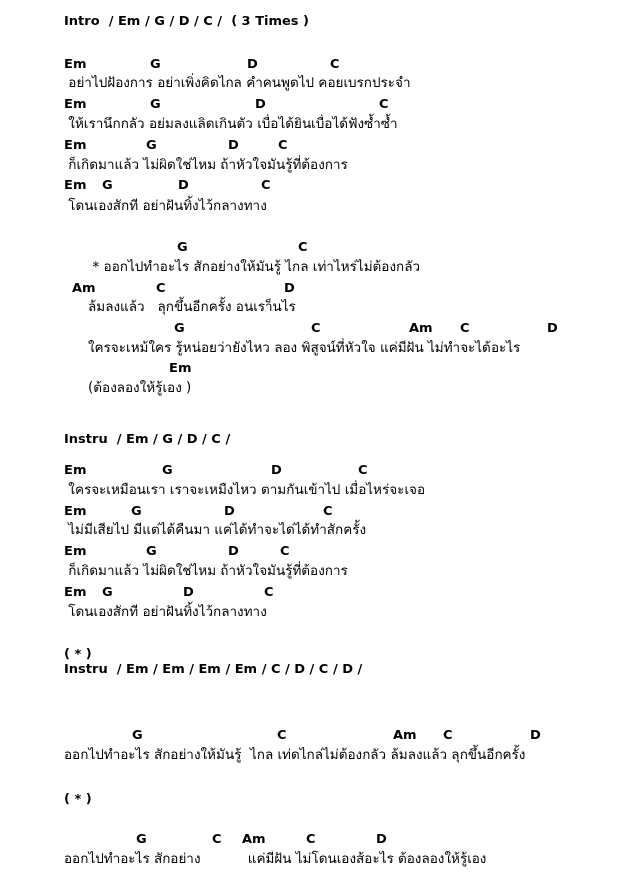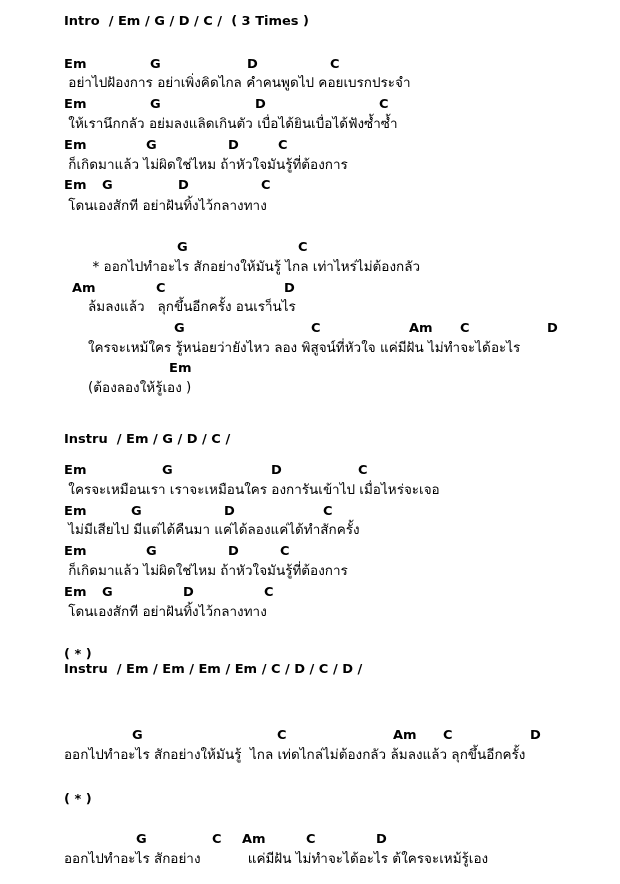--- a/index.html
+++ b/index.html
@@ -48,26 +48,26 @@
     <span class="chord" style="left: 460px; top: 319px;">C</span>
     <span class="chord" style="left: 547px; top: 319px;">D</span>
     <div class="line lyric" style="left: 88px; top: 338px;">ใครจะเหม้ใคร รู้หน่อยว่ายังไหว ลอง พิสูจน์ที่หัวใจ แค่มีฝัน ไม่ทำจะได้อะไร</div>
     <span class="chord" style="left: 169px; top: 359px;">Em</span>
     <div class="line lyric" style="left: 88px; top: 378px;">(ต้องลองให้รู้เอง )</div>
     <div class="line bold" style="left: 64px; top: 415px; margin-top: 15px;">Instru  / Em / G / D / C /</div>
     <span class="chord" style="left: 64px; top: 461px;">Em</span>
     <span class="chord" style="left: 162px; top: 461px;">G</span>
     <span class="chord" style="left: 271px; top: 461px;">D</span>
     <span class="chord" style="left: 358px; top: 461px;">C</span>
-    <div class="line lyric" style="left: 64px; top: 480px;"> ใครจะเหมือนเรา เราจะเหมือนใคร องการันเข้าไป เมื่อไหร่จะเจอ</div>
+    <div class="line lyric" style="left: 64px; top: 480px;"> ใครจะเหมือนเรา เราจะเหมืงไหว ตามกันเข้าไป เมื่อไหร่จะเจอ</div>
     <span class="chord" style="left: 64px; top: 502px;">Em</span>
     <span class="chord" style="left: 131px; top: 502px;">G</span>
     <span class="chord" style="left: 224px; top: 502px;">D</span>
     <span class="chord" style="left: 323px; top: 502px;">C</span>
-    <div class="line lyric" style="left: 64px; top: 520px;"> ไม่มีเสียไป มีแต่ได้คืนมา แค่ได้ลองแค่ได้ทำสักครั้ง</div>
+    <div class="line lyric" style="left: 64px; top: 520px;"> ไม่มีเสียไป มีแต่ได้คืนมา แค่ได้ทำจะได่ได้ทำสักครั้ง</div>
     <span class="chord" style="left: 64px; top: 542px;">Em</span>
     <span class="chord" style="left: 146px; top: 542px;">G</span>
     <span class="chord" style="left: 228px; top: 542px;">D</span>
     <span class="chord" style="left: 280px; top: 542px;">C</span>
     <div class="line lyric" style="left: 64px; top: 561px;"> ก็เกิดมาแล้ว ไม่ผิดใช่ไหม ถ้าหัวใจมันรู้ที่ต้องการ</div>
     <span class="chord" style="left: 64px; top: 583px;">Em</span>
     <span class="chord" style="left: 102px; top: 583px;">G</span>
     <span class="chord" style="left: 183px; top: 583px;">D</span>
     <span class="chord" style="left: 264px; top: 583px;">C</span>
     <div class="line lyric" style="left: 64px; top: 602px;"> โดนเองสักที อย่าฝันทิ้งไว้กลางทาง</div>
@@ -78,14 +78,14 @@
     <span class="chord" style="left: 393px; top: 726px;">Am</span>
     <span class="chord" style="left: 443px; top: 726px;">C</span>
     <span class="chord" style="left: 530px; top: 726px;">D</span>
     <div class="line lyric" style="left: 64px; top: 745px;">ออกไปทำอะไร สักอย่างให้มันรู้  ไกล เท่ดไกล่ไม่ต้องกลัว ล้มลงแล้ว ลุกขึ้นอีกครั้ง</div>
     <div class="line bold" style="left: 64px; top: 790px;">( * )</div>
     <span class="chord" style="left: 136px; top: 830px;">G</span>
     <span class="chord" style="left: 212px; top: 830px;">C</span>
     <span class="chord" style="left: 242px; top: 830px;">Am</span>
     <span class="chord" style="left: 306px; top: 830px;">C</span>
     <span class="chord" style="left: 376px; top: 830px;">D</span>
-    <div class="line lyric" style="left: 64px; top: 849px;">ออกไปทำอะไร สักอย่าง           แค่มีฝัน ไม่ทำจะได้อะไร ต้ใครจะเหม้รู้เอง</div>
+    <div class="line lyric" style="left: 64px; top: 849px;">ออกไปทำอะไร สักอย่าง           แค่มีฝัน ไม่โดนเองส้อะไร ต้องลองให้รู้เอง</div>
   </div>
 
 </body></html>

